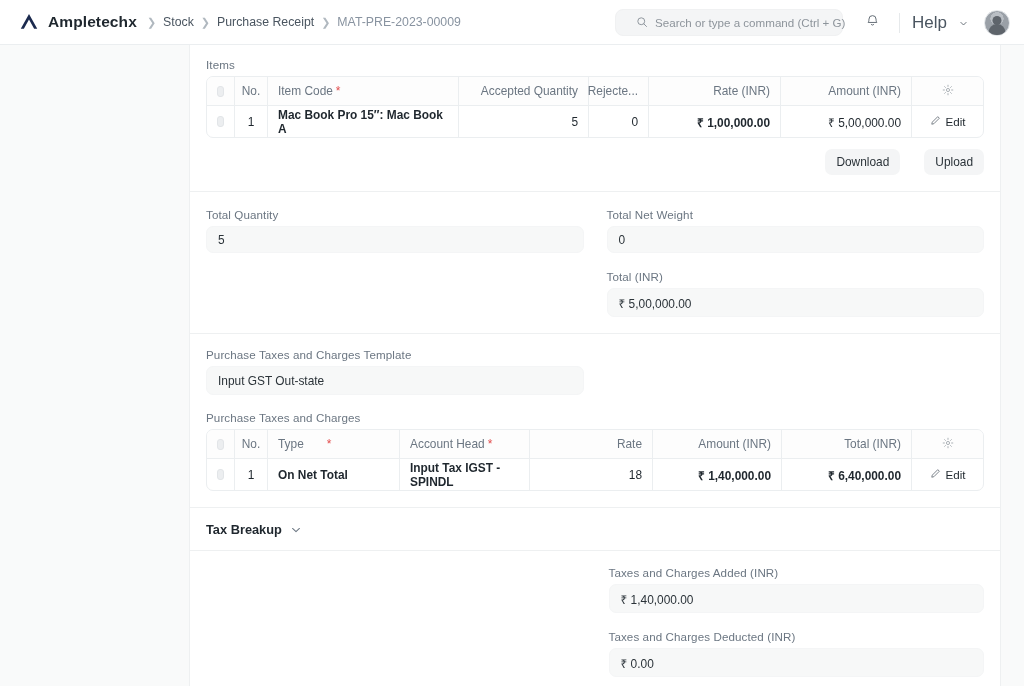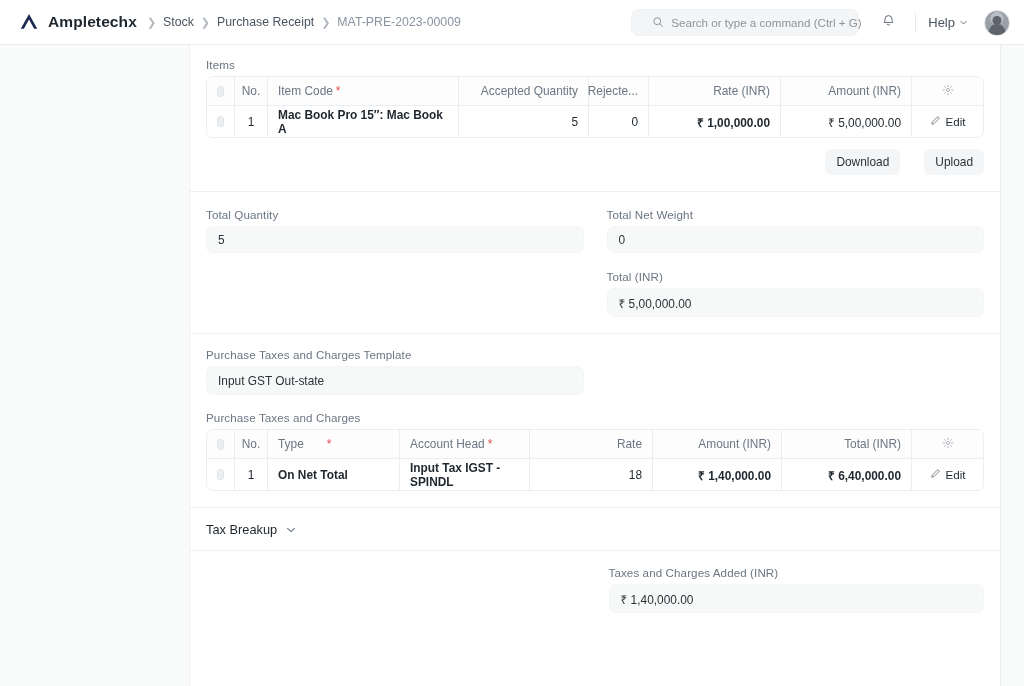--- a/index.html
+++ b/index.html
@@ -42,21 +42,21 @@
     background: #f4f5f6; border: 1px solid #f0f1f2; border-radius: 8px;
     display: flex; align-items: center; padding: 0 20px; gap: 7px;
   }
   .searchbox svg { flex: 0 0 auto; }
   .search-ph { font-size: 11.6px; color: #8d949b; white-space: nowrap; }
   .icon-btn {
     width: 30px; height: 30px; display: flex; align-items: center; justify-content: center;
     border-radius: 6px; margin-left: 12px;
   }
   .nav-div { width: 1px; height: 20px; background: #e6e9eb; margin: 0 6px 0 10px; }
-  .help-btn { display: flex; align-items: flex-end; gap: 4px; font-size: 13px; color: #4a5560; padding: 4px 4px; }
+  .help-btn { display: flex; align-items: flex-end; gap: 12px; font-size: 17px; color: #4a5560; padding: 4px 4px; }
   .avatar {
     width: 26px; height: 26px; border-radius: 50%; margin-left: 10px;
     background: radial-gradient(circle at 50% 32%, #b9bec4 0 32%, #9aa0a7 33% 100%);
     border: 1px solid #e2e5e8; overflow: hidden; position: relative;
   }
   .avatar::after {
     content: ""; position: absolute; left: 50%; top: 22%;
     width: 9px; height: 9px; border-radius: 50%; background: #5e646b; transform: translateX(-50%);
   }
   .avatar::before {
@@ -131,21 +131,21 @@
     padding: 0 11px; font-size: 11.9px; color: #2b3339;
   }
   .ctl.tall { height: 29px; }
 
   .two-col { display: flex; gap: 23px; }
   .col { flex: 1 1 0; min-width: 0; }
 
   
   .sec-head {
     display: flex; align-items: center; gap: 8px;
-    font-size: 12.8px; font-weight: 400; color: #1f272e;
+    font-size: 12.8px; font-weight: 700; color: #1f272e;
     padding: 14px 16px 13px 16px;
   }
   svg.chev { display:block; }
 </style>
 </head>
 <body>
 
 <div class="navbar">
 
   <div class="brandwrap">
@@ -359,20 +359,24 @@
 
     <div class="sec two-col" style="padding-top:15px;gap:27px;">
       <div class="col"></div>
       <div class="col">
 
         <div>
           <div class="field-label">Taxes and Charges Added (INR)</div>
           <div class="ctl tall">₹ 1,40,000.00</div>
         </div>
 
+        <div style="margin-top:17px;">
+          <div class="field-label">Taxes and Charges Deducted (INR)</div>
+          <div class="ctl tall">₹ 0.00</div>
+        </div>
 
       </div>
     </div>
 
   </div>
 
   <div class="gutter-right"></div>
 </div>
 
 </body></html>

